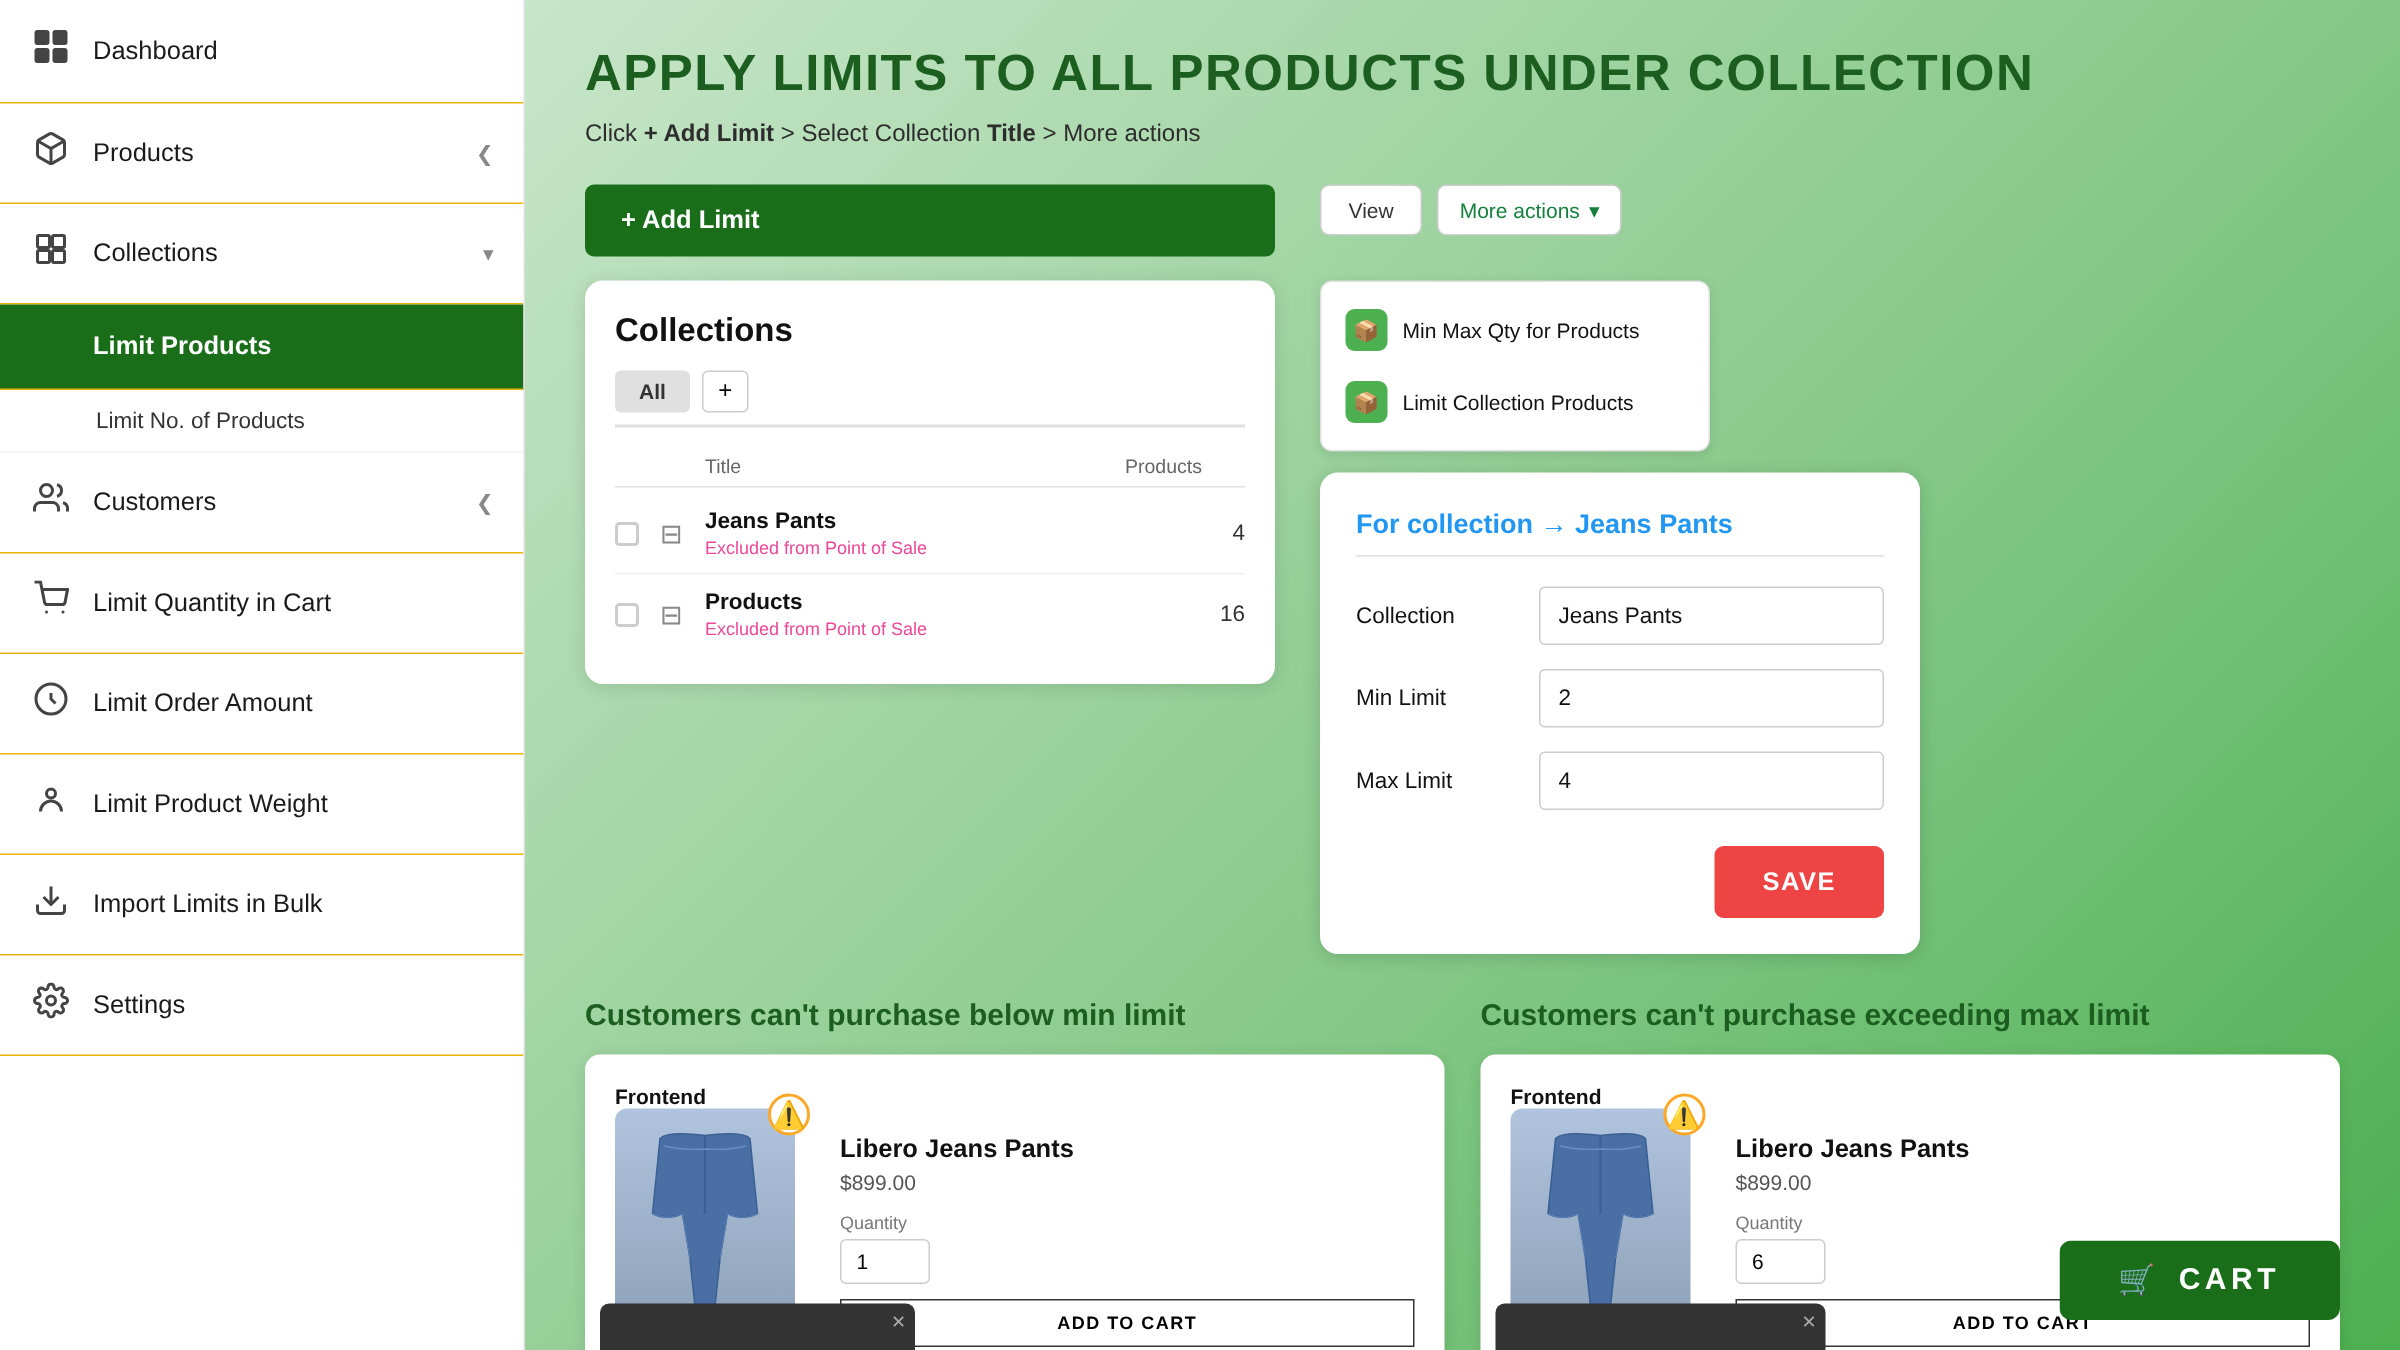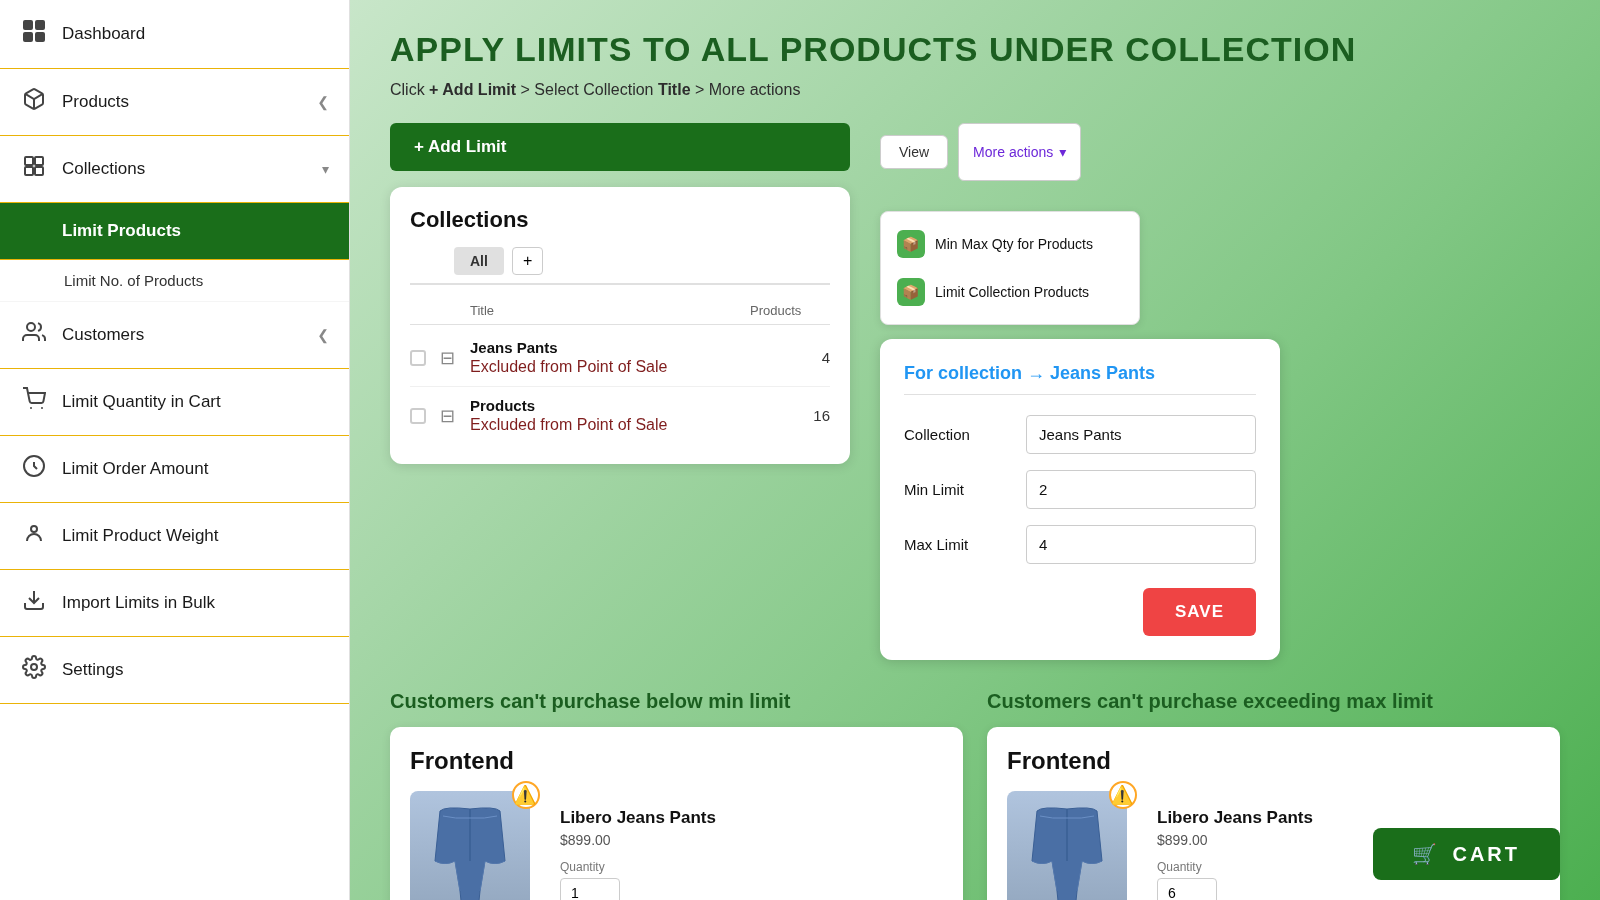--- a/index.html
+++ b/index.html
@@ -127,21 +127,21 @@
     }
     .tab-btn {
       background: #f0f0f0;
       border: none;
       padding: 6px 16px;
       border-radius: 4px;
       font-size: 14px;
       cursor: pointer;
       color: #333;
     }
-    .tab-btn.active { background: #e0e0e0; font-weight: 600; margin-left: 44px; }
+    .tab-btn.active { background: #e0e0e0; font-weight: 600; }
     .tab-plus { background: none; border: 1px solid #ccc; padding: 4px 10px; border-radius: 4px; cursor: pointer; font-size: 16px; }
 
     .table-header {
       display: grid;
       grid-template-columns: 30px 30px 1fr 80px;
       padding: 6px 0;
       font-size: 13px;
       color: #666;
       border-bottom: 1px solid #e0e0e0;
       margin-bottom: 4px;
@@ -150,21 +150,21 @@
       display: grid;
       grid-template-columns: 30px 30px 1fr 80px;
       padding: 10px 0;
       border-bottom: 1px solid #f0f0f0;
       align-items: center;
     }
     .table-row-item:last-child { border-bottom: none; }
     .row-checkbox { width: 16px; height: 16px; border: 2px solid #ccc; border-radius: 3px; }
     .row-icon { font-size: 18px; color: #888; }
     .row-title { font-size: 15px; font-weight: 600; color: #111; }
-    .row-subtitle { font-size: 16px; color: #7f1d1d; margin-top: 2px; }
+    .row-subtitle { font-size: 12px; color: #ec4899; margin-top: 2px; }
     .row-count { text-align: right; font-size: 15px; color: #333; font-weight: 500; }
 
     
     .form-panel {
       background: #fff;
       border-radius: 12px;
       padding: 24px;
       width: 400px;
       box-shadow: 0 2px 12px rgba(0,0,0,0.15);
     }
@@ -223,25 +223,25 @@
       border: 1px solid #ccc;
       padding: 8px 18px;
       border-radius: 6px;
       font-size: 14px;
       cursor: pointer;
       color: #333;
     }
     .more-actions-dropdown {
       background: #fff;
       border: 1px solid #ccc;
-      padding: 20px 14px;
+      padding: 8px 14px;
       border-radius: 6px;
       font-size: 14px;
       cursor: pointer;
-      color: #6d28d9;
+      color: #15803d;
       display: flex;
       align-items: center;
       gap: 6px;
     }
     .dropdown-panel {
       background: #fff;
       border: 1px solid #e0e0e0;
       border-radius: 8px;
       padding: 8px 0;
       width: 260px;
@@ -284,24 +284,23 @@
     }
 
     .frontend-card {
       background: #fff;
       border-radius: 10px;
       padding: 20px;
       box-shadow: 0 2px 10px rgba(0,0,0,0.1);
       min-height: 280px;
     }
     .frontend-label {
-      font-size: 24px;
+      font-size: 14px;
       font-weight: 700;
       color: #111;
-      margin-bottom: 16px;
     }
 
     .product-row {
       display: flex;
       gap: 20px;
       align-items: flex-start;
     }
 
     .jeans-img {
       width: 120px;

